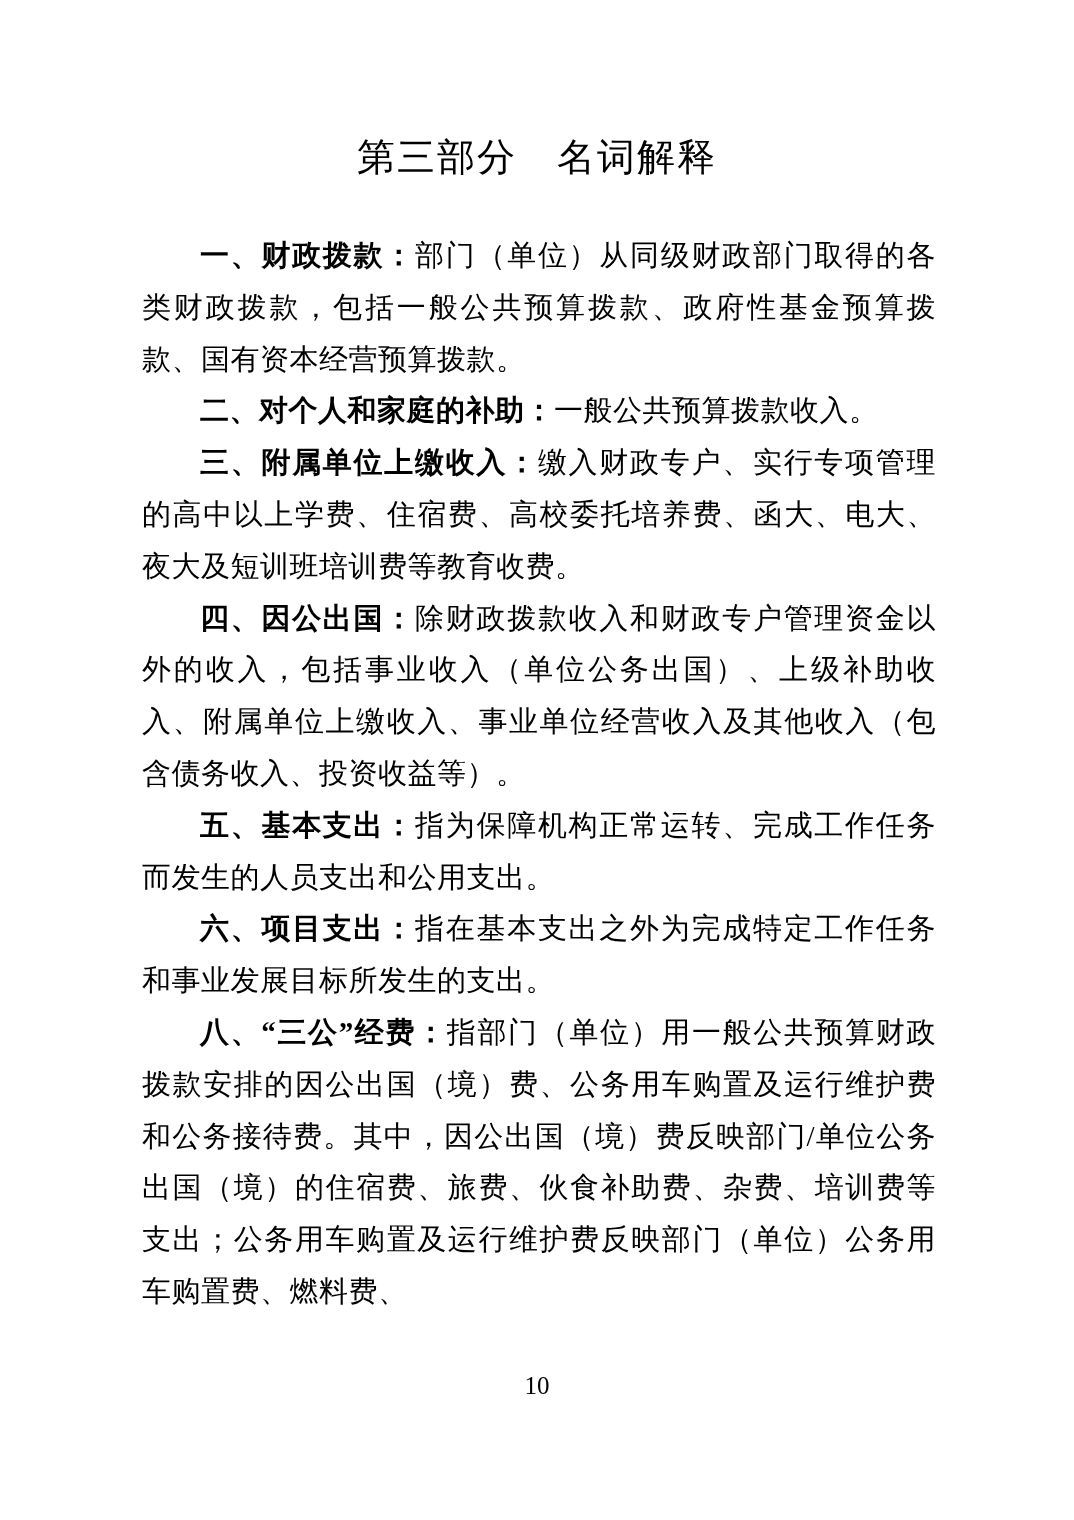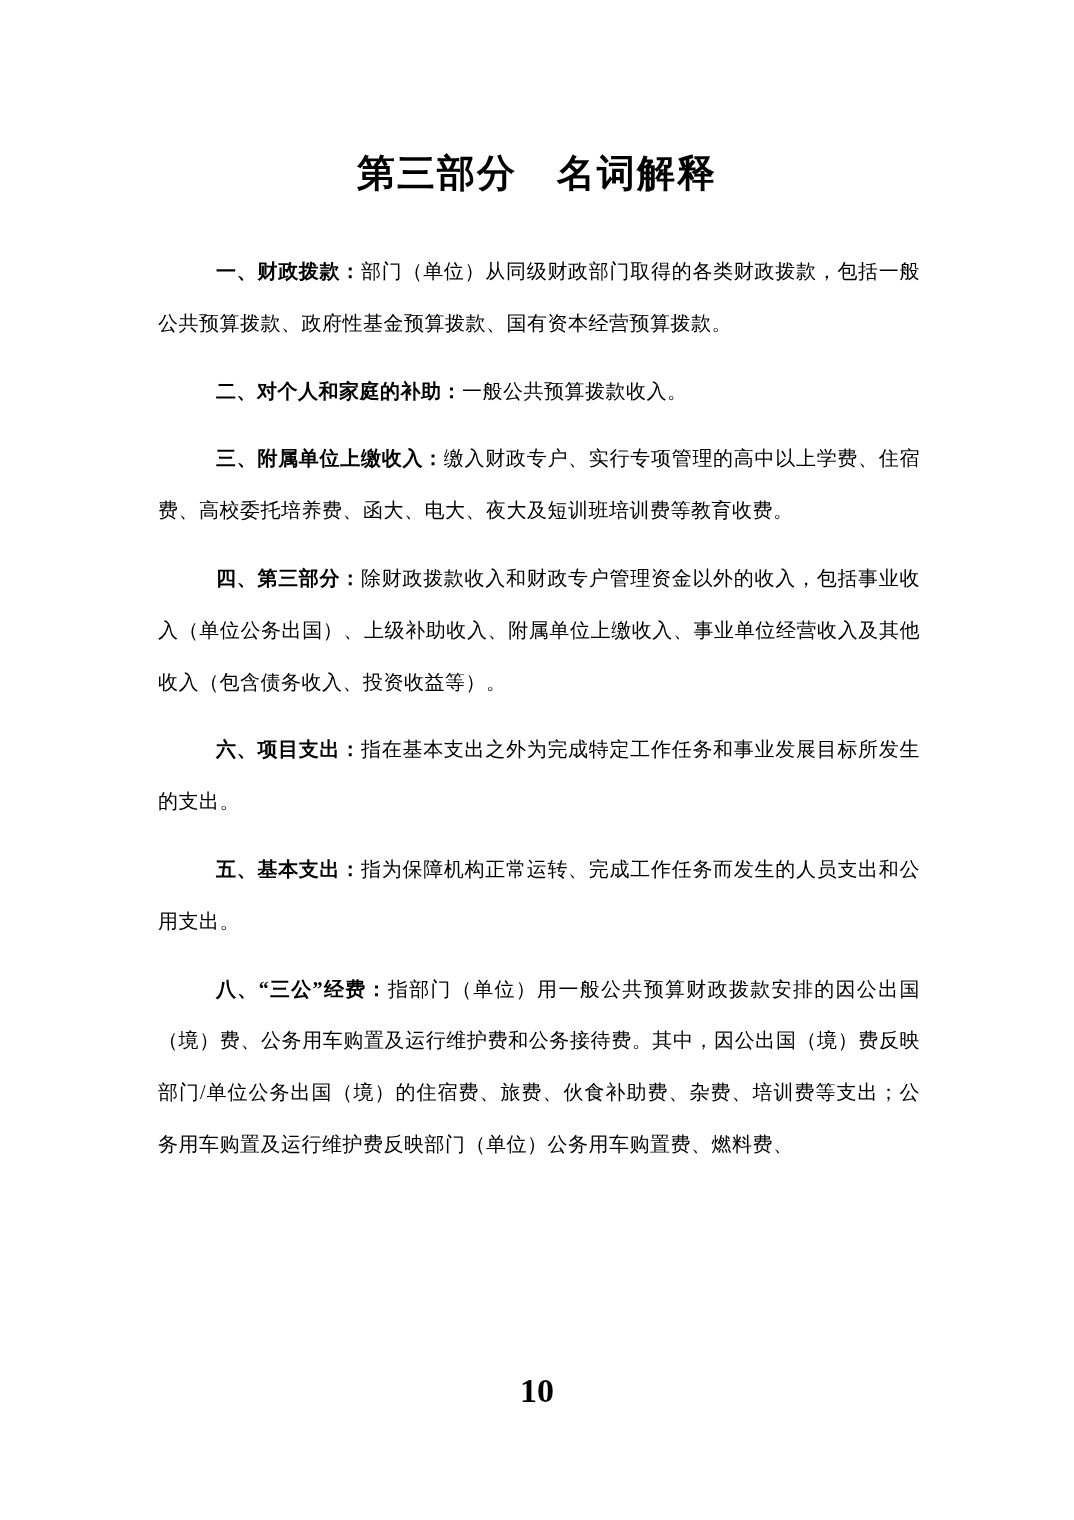--- a/index.html
+++ b/index.html
@@ -11,77 +11,76 @@
     position: relative;
     width: 1074px;
     height: 1520px;
     background: #ffffff;
     color: #000000;
     font-family: "Liberation Serif", "DejaVu Serif", serif;
     overflow: hidden;
   }
   .doc-title {
     position: absolute;
-    top: 148px;
+    top: 132px;
     left: 0;
     width: 100%;
     text-align: center;
     font-size: 38px;
-    font-weight: bold;
+    font-weight: normal;
     letter-spacing: 2px;
     margin: 0;
     white-space: pre;
   }
   .content {
     position: absolute;
     top: 230px;
     left: 142px;
     width: 794px;
   }
   .content p {
-    margin: 16px;
-    font-size: 20px;
+    margin: 0;
+    font-size: 29px;
     line-height: 51.8px;
     text-align: justify;
     text-indent: 58px;
     letter-spacing: 0.5px;
   }
   .content p .term {
     font-weight: bold;
   }
   .page-number {
     position: absolute;
     top: 1372px;
     left: 0;
     width: 100%;
     text-align: center;
-    font-size: 34px;
-    font-weight: bold;
+    font-size: 25px;
   }
 </style>
 </head>
 <body>
 
 <div class="page">
 
   <h1 class="doc-title">第三部分　名词解释</h1>
 
   <div class="content">
 
     <p><span class="term">一、财政拨款：</span><span>部门（单位）从同级财政部门取得的各类财政拨款，包括一般公共预算拨款、政府性基金预算拨款、国有资本经营预算拨款。</span></p>
 
     <p><span class="term">二、对个人和家庭的补助：</span><span>一般公共预算拨款收入。</span></p>
 
     <p><span class="term">三、附属单位上缴收入：</span><span>缴入财政专户、实行专项管理的高中以上学费、住宿费、高校委托培养费、函大、电大、夜大及短训班培训费等教育收费。</span></p>
 
-    <p><span class="term">四、第三部分：</span><span>除财政拨款收入和财政专户管理资金以外的收入，包括事业收入（单位公务出国）、上级补助收入、附属单位上缴收入、事业单位经营收入及其他收入（包含债务收入、投资收益等）。</span></p>
+    <p><span class="term">四、因公出国：</span><span>除财政拨款收入和财政专户管理资金以外的收入，包括事业收入（单位公务出国）、上级补助收入、附属单位上缴收入、事业单位经营收入及其他收入（包含债务收入、投资收益等）。</span></p>
+
+    <p><span class="term">五、基本支出：</span><span>指为保障机构正常运转、完成工作任务而发生的人员支出和公用支出。</span></p>
 
     <p><span class="term">六、项目支出：</span><span>指在基本支出之外为完成特定工作任务和事业发展目标所发生的支出。</span></p>
-
-    <p><span class="term">五、基本支出：</span><span>指为保障机构正常运转、完成工作任务而发生的人员支出和公用支出。</span></p>
 
 
     <p><span class="term">八、“三公”经费：</span><span>指部门（单位）用一般公共预算财政拨款安排的因公出国（境）费、公务用车购置及运行维护费和公务接待费。其中，因公出国（境）费反映部门/单位公务出国（境）的住宿费、旅费、伙食补助费、杂费、培训费等支出；公务用车购置及运行维护费反映部门（单位）公务用车购置费、燃料费、</span></p>
 
   </div>
 
   <div class="page-number">10</div>
 
 </div>
 

